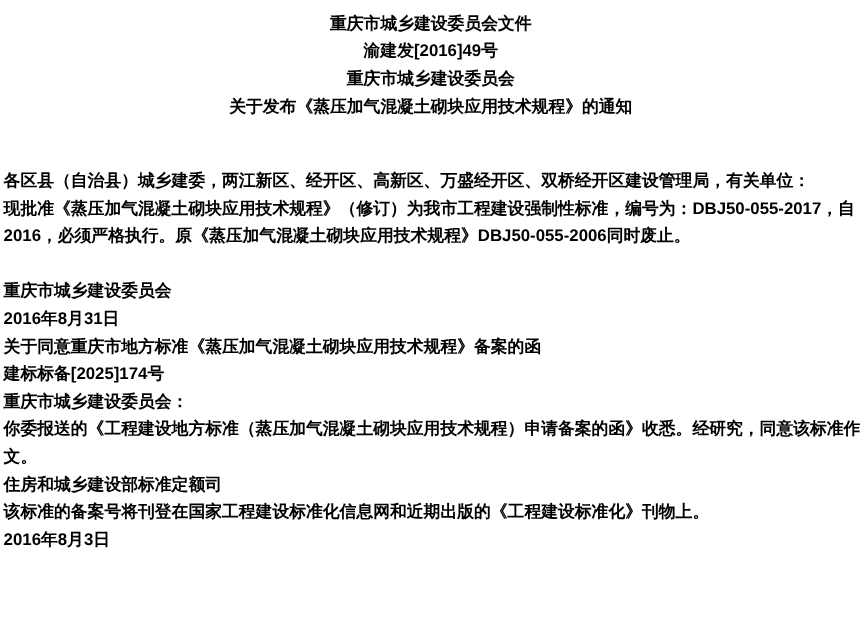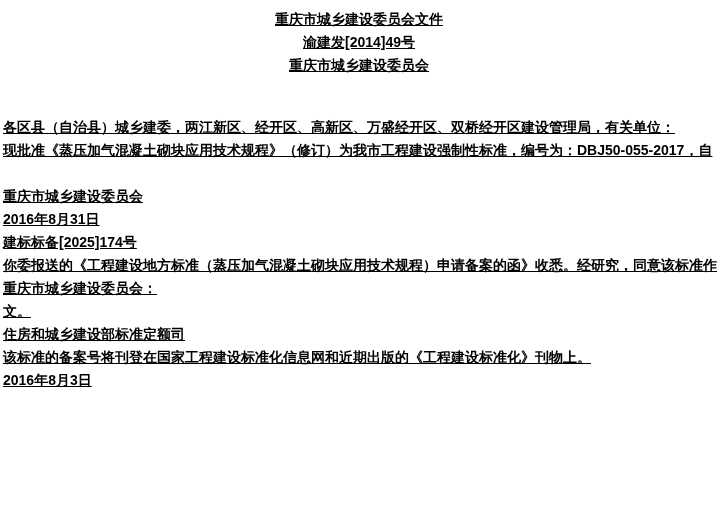--- a/index.html
+++ b/index.html
@@ -13,21 +13,20 @@
       background: #ffffff;
       color: #000000;
       font-family: "Liberation Sans", sans-serif;
       font-weight: 700;
       font-size: 14px;
       line-height: 23px;
     }
     .doc {
       width: 718px;
       height: 436px;
-      text-decoration: underline;
     }
     .doc-header {
       padding-top: 8px;
       text-align: center;
     }
     .doc-block {
       padding-left: 3px;
       padding-right: 20px;
       text-align: left;
     }
@@ -42,34 +41,37 @@
       height: 23px;
     }
   </style>
 </head>
 <body>
 
 <div class="doc">
 
   <div class="doc-header">
     <div class="doc-line">重庆市城乡建设委员会文件</div>
-    <div class="doc-line">渝建发[2014]49号</div>
+    <div class="doc-line">渝建发[2016]49号</div>
     <div class="doc-line">重庆市城乡建设委员会</div>
+    <div class="doc-line">关于发布《蒸压加气混凝土砌块应用技术规程》的通知</div>
   </div>
 
   <div class="doc-block notice-block">
     <div class="doc-line">各区县（自治县）城乡建委，两江新区、经开区、高新区、万盛经开区、双桥经开区建设管理局，有关单位：</div>
     <div class="doc-line">现批准《蒸压加气混凝土砌块应用技术规程》（修订）为我市工程建设强制性标准，编号为：DBJ50-055-2017，自</div>
+    <div class="doc-line">2016，必须严格执行。原《蒸压加气混凝土砌块应用技术规程》DBJ50-055-2006同时废止。</div>
   </div>
 
   <div class="doc-block memo-block">
     <div class="doc-line">重庆市城乡建设委员会</div>
     <div class="doc-line">2016年8月31日</div>
+    <div class="doc-line">关于同意重庆市地方标准《蒸压加气混凝土砌块应用技术规程》备案的函</div>
     <div class="doc-line">建标标备[2025]174号</div>
+    <div class="doc-line">重庆市城乡建设委员会：</div>
     <div class="doc-line">你委报送的《工程建设地方标准（蒸压加气混凝土砌块应用技术规程）申请备案的函》收悉。经研究，同意该标准作</div>
-    <div class="doc-line">重庆市城乡建设委员会：</div>
     <div class="doc-line">文。</div>
     <div class="doc-line">住房和城乡建设部标准定额司</div>
     <div class="doc-line">该标准的备案号将刊登在国家工程建设标准化信息网和近期出版的《工程建设标准化》刊物上。</div>
     <div class="doc-line">2016年8月3日</div>
   </div>
 
 </div>
 
 </body></html>

